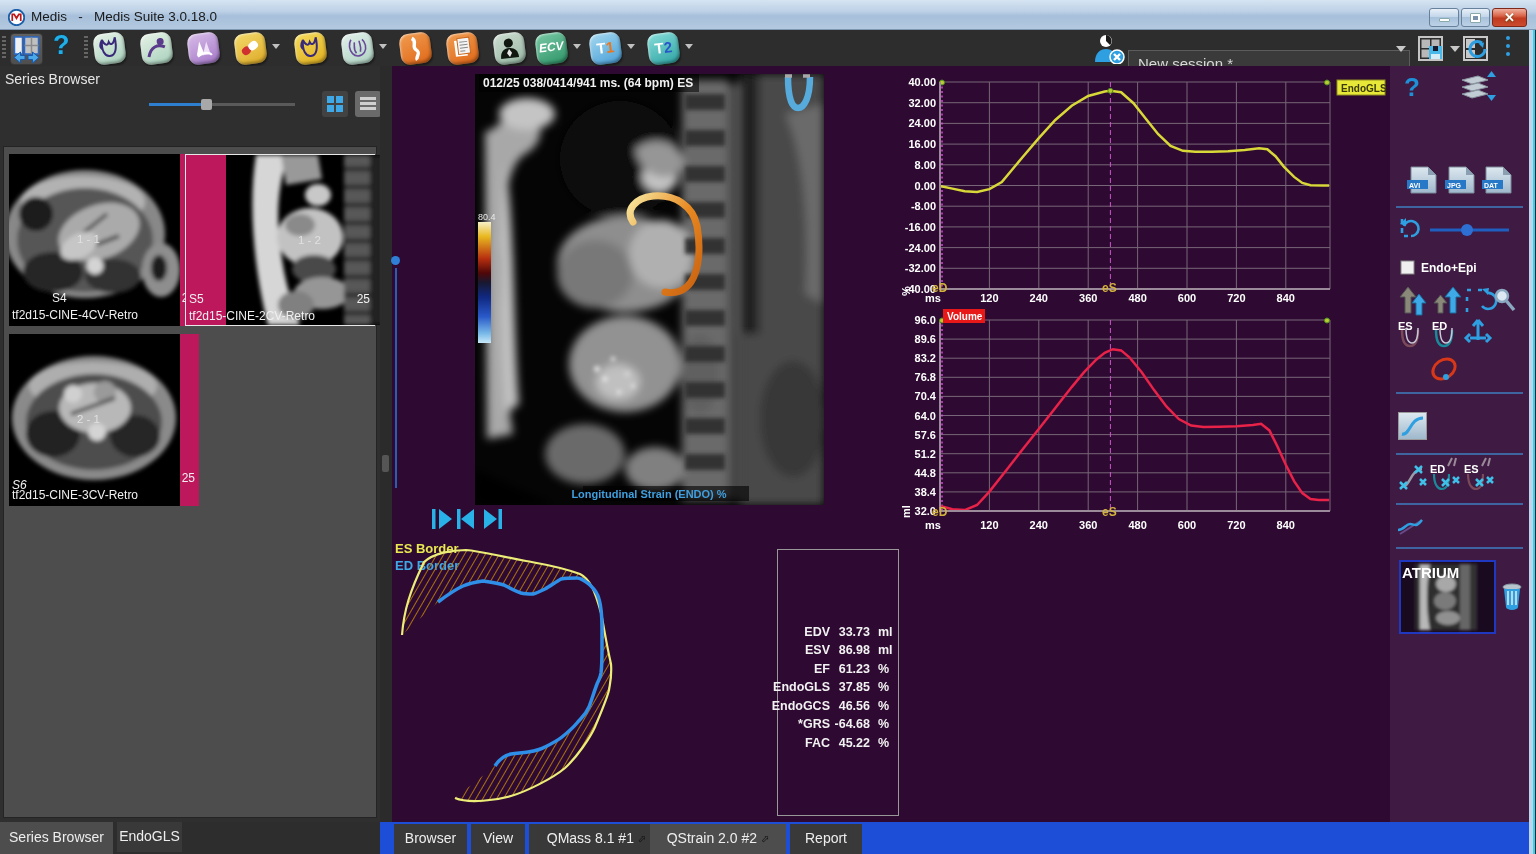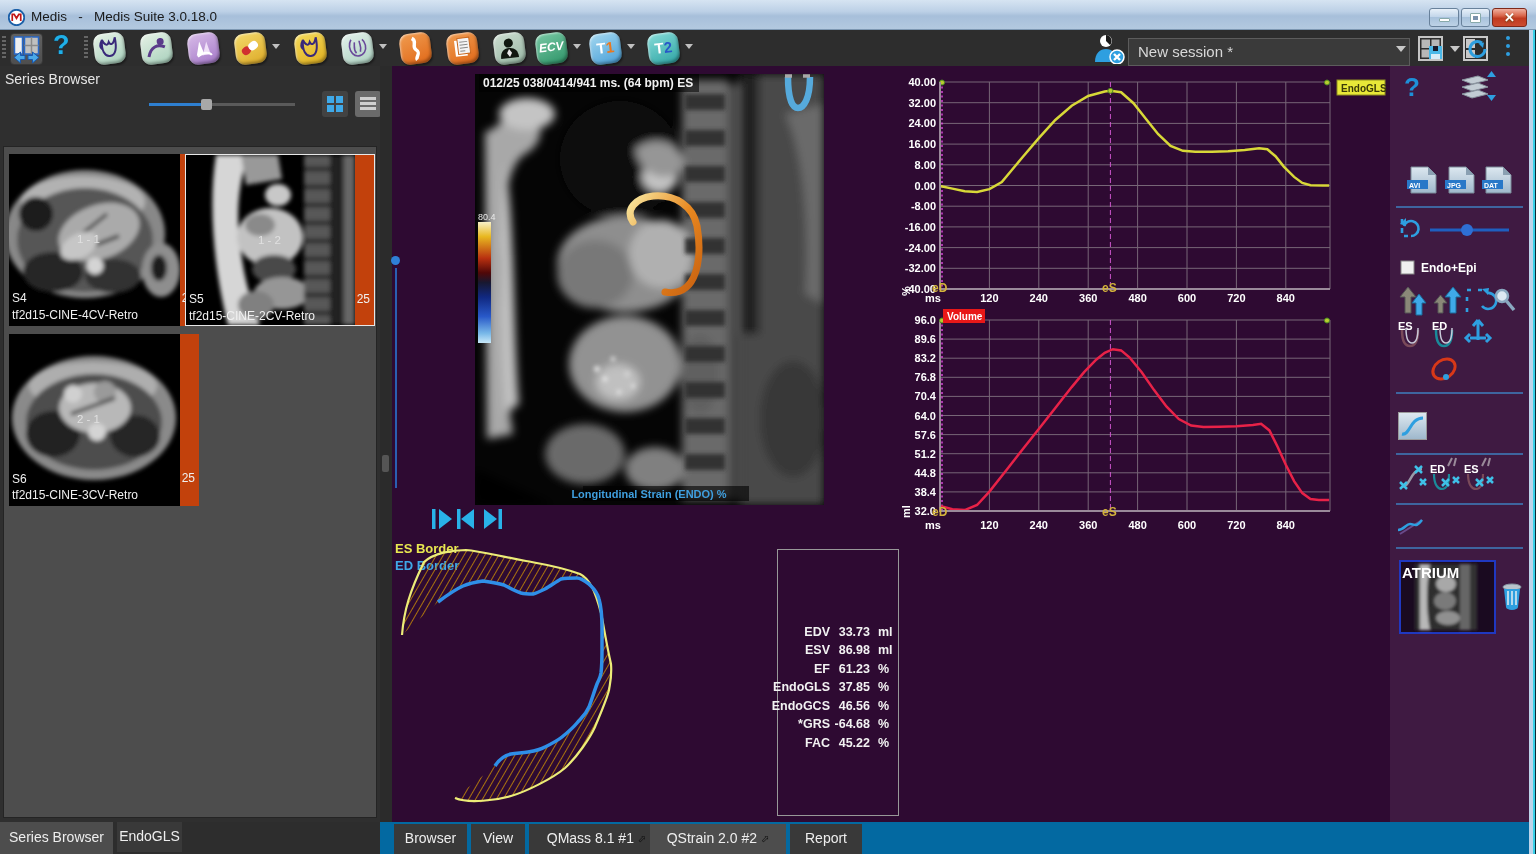--- a/index.html
+++ b/index.html
@@ -21,28 +21,28 @@
 #lp-tab{left:5px;top:54px;width:356px;height:26px;background:#3c3c3c;color:#dcdcdc;font-size:13.5px;padding:5px 0 0 4px;clip-path:polygon(0 0,336px 0,356px 100%,0 100%);}
 
 #divider{left:380px;top:66px;width:12px;height:756px;background:#2b2b2b;}
 
 #main{left:392px;top:66px;width:998px;height:756px;background:#2e0a32;}
 
 #sidebar{left:1390px;top:66px;width:139px;height:756px;background:#3f1a42;}
 
 #rborder{left:1529px;top:30px;width:7px;height:824px;background:linear-gradient(90deg,#bdd4ea 0,#bdd4ea 4px,#38d0e8 4px,#38d0e8 6px,#0c2836 6px);}
 
-#tabbar{left:380px;top:822px;width:1149px;height:32px;background:#0369a1;}
+#tabbar{left:380px;top:822px;width:1149px;height:32px;background:#1d4ed8;}
 #lefttabs{left:0;top:822px;width:380px;height:32px;background:#2d2d2d;}
 .btab{position:absolute;top:2px;height:30px;color:#eee;font-size:14px;text-align:center;line-height:29px;background:#393939;}
 .text{position:absolute;white-space:pre;}
 .badge{position:absolute;top:3px;width:31px;height:31px;border-radius:9px;transform:rotate(-7deg);box-shadow:inset -1px -2px 3px rgba(0,0,0,.35),inset 1px 1px 2px rgba(255,255,255,.55),1px 2px 2px rgba(0,0,0,.4);}
 .badge svg{position:absolute;left:1px;top:1px;}
 .arr{position:absolute;top:14px;width:0;height:0;border:4.5px solid transparent;border-top:5.5px solid #c0c0c0;}
-.thumb{position:absolute;width:190px;height:172px;background:#c2410c;}
+.thumb{position:absolute;width:190px;height:172px;background:#be185d;}
 .tlbl{position:absolute;left:3px;color:#f0f0f0;font-size:12px;}
 .popicon{font-size:10px;color:#0e0e0e;vertical-align:1px;}
 .mrow{position:absolute;left:0;width:100%;height:18px;}
 .ml{position:absolute;right:69px;text-align:right;}
 .mv{position:absolute;right:29px;text-align:right;}
 .mu{position:absolute;left:101px;}
 </style></head>
 <body>
 <div id="stage">
   <div class="abs" id="titlebar"></div>
@@ -137,21 +137,21 @@
         <div class="arr" style="left:627px"></div>
         <div class="arr" style="left:685px"></div>
     </div>
     <svg class="abs" style="left:1093px;top:4px" width="32" height="30" viewBox="0 0 32 30">
       <circle cx="13" cy="7" r="6" fill="#fff"></circle>
         <path d="M13 1 a6 6 0 0 1 4 10 l-4 -4z" fill="#1a1a1a"></path>
       <path d="M2 28 c0-9 5-13 11-13 s11 4 11 13z" fill="#2e9fe0"></path>
       <circle cx="24" cy="23" r="7" fill="#2e9fe0" stroke="#fff" stroke-width="1.5"></circle>
       <path d="M21 20 l6 6 m0 -6 l-6 6" stroke="#fff" stroke-width="2.4"></path>
     </svg>
-    <div class="abs" style="left:1128px;top:8px;width:282px;height:28px;background:#3a3a3a;border:1px solid #5c5c5c;color:#d8d8d8;font-size:15px;line-height:26px;padding-left:9px;">New session *</div>
+    <div class="abs" style="left:1128px;top:20px;width:282px;height:28px;background:#3a3a3a;border:1px solid #5c5c5c;color:#d8d8d8;font-size:15px;line-height:26px;padding-left:9px;">New session *</div>
     <div class="abs" style="left:1396px;top:16px;width:0;height:0;border:5px solid transparent;border-top:6px solid #c8c8c8;"></div>
     <svg class="abs" style="left:1417px;top:5px" width="27" height="27" viewBox="0 0 27 27">
       <rect x="1" y="1" width="25" height="25" fill="#c4c4c4"></rect>
         <rect x="3" y="3" width="21" height="21" fill="#2d2d2d"></rect>
       <rect x="4.5" y="4.5" width="8.5" height="8.5" fill="#b8b8b8"></rect>
         <rect x="4.5" y="14.5" width="8.5" height="8" fill="#b8b8b8"></rect>
         <rect x="14.5" y="4.5" width="8" height="8.5" fill="#b8b8b8"></rect>
       <rect x="12" y="11" width="13" height="13" fill="#4ab8e8"></rect>
         <rect x="16" y="11" width="5" height="5" fill="#1a1a2a"></rect>
         <rect x="14" y="19" width="9" height="5" fill="#d8ecf8"></rect>
@@ -196,24 +196,24 @@
             <ellipse cx="104" cy="122" rx="28" ry="17" fill="#303030"></ellipse>
             <ellipse cx="90" cy="78" rx="42" ry="27" fill="#aaa" transform="rotate(-20 90 78)"></ellipse>
             <path d="M58 92 L98 60 M68 98 L110 82" stroke="#404040" stroke-width="3.5"></path>
             <ellipse cx="70" cy="92" rx="20" ry="12" fill="#c6c6c6" transform="rotate(-28 70 92)"></ellipse>
             <circle cx="86" cy="112" r="8.5" fill="#d4d4d4"></circle>
             <ellipse cx="152" cy="116" rx="19" ry="27" fill="#8e8e8e"></ellipse>
             <ellipse cx="150" cy="114" rx="8" ry="13" fill="#1a1a1a"></ellipse>
           </g>
           <text x="68" y="89" fill="#e0e0e0" font-size="11.5">1 - 1</text>
         </svg>
-        <div class="tlbl" style="top:137px;">S4</div><div class="tlbl" style="top:137px;left:auto;right:4px;">25</div>
+        <div class="tlbl" style="top:137px;margin-left:40px;">S4</div><div class="tlbl" style="top:137px;left:auto;right:4px;">25</div>
         <div class="tlbl" style="top:154px;">tf2d15-CINE-4CV-Retro</div>
       </div>
-      <div class="thumb" style="left:181px;top:7px;border:1px solid #e8e8e8;">
+      <div class="thumb" style="left:181px;top:7px;border:1px solid #e8e8e8;padding-left:40px;">
         <svg width="169" height="170" viewBox="0 0 169 170">
           <defs>
               <filter id="bl2" x="-20%" y="-20%" width="140%" height="140%">
                 <feGaussianBlur stdDeviation="2"></feGaussianBlur>
               </filter>
             </defs>
           <rect width="169" height="170" fill="#000"></rect>
           <g filter="url(#bl2)">
             <path d="M30 0 L62 0 C52 30,50 60,54 90 C58 125,66 150,74 170 L42 170 C28 115,22 50,30 0z" fill="#d6d6d6"></path>
             <path d="M55 0 L92 0 L96 24 L60 30z" fill="#999"></path>
@@ -248,21 +248,21 @@
             <ellipse cx="44" cy="100" rx="27" ry="23" fill="#202020"></ellipse>
             <ellipse cx="126" cy="102" rx="25" ry="21" fill="#262626"></ellipse>
             <ellipse cx="86" cy="74" rx="36" ry="25" fill="#b8b8b8"></ellipse>
             <circle cx="64" cy="60" r="9" fill="#d0d0d0"></circle>
             <circle cx="96" cy="58" r="11" fill="#9a9a9a"></circle>
             <path d="M62 80 L106 64" stroke="#4a4a4a" stroke-width="3.5"></path>
             <circle cx="88" cy="98" r="9" fill="#d4d4d4"></circle>
           </g>
           <text x="68" y="89" fill="#e0e0e0" font-size="11.5">2 - 1</text>
         </svg>
-        <div class="tlbl" style="top:138px;">S6</div><div class="tlbl" style="top:137px;left:auto;right:4px;">25</div>
+        <div class="tlbl" style="top:144px;font-style:italic;">S6</div><div class="tlbl" style="top:137px;left:auto;right:4px;">25</div>
         <div class="tlbl" style="top:154px;">tf2d15-CINE-3CV-Retro</div>
       </div>
     </div>
   </div>
   <div class="abs" id="divider">
       <div style="position:absolute;left:2px;top:389px;width:7px;height:17px;background:#555;border-radius:2px;"></div>
     </div>
   <div class="abs" id="main">
     <svg class="abs" style="left:508px;top:0" width="490" height="470" viewBox="0 0 490 470" font-family="Liberation Sans,sans-serif">
       <g id="grids" stroke="#776677" stroke-width="1">

